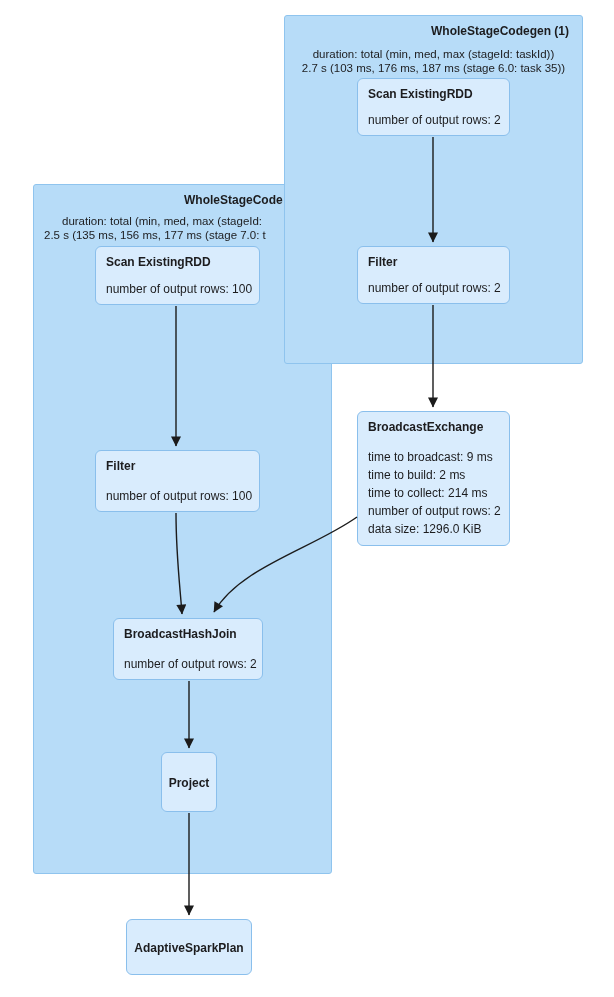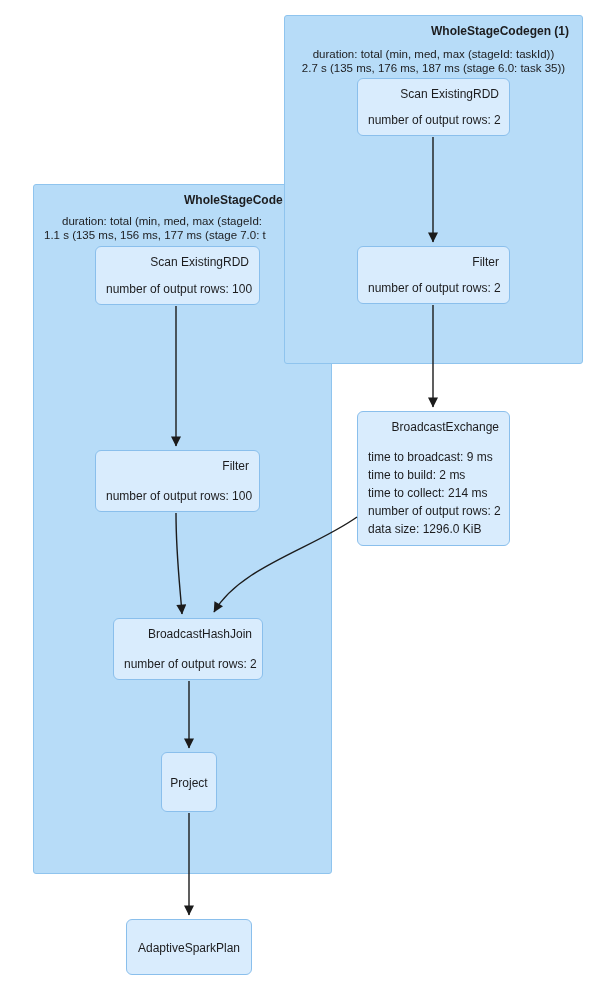--- a/index.html
+++ b/index.html
@@ -51,21 +51,21 @@
   .node{
     position:absolute;z-index:3;
     background:var(--node-fill);
     border:1px solid var(--node-border);
     border-radius:6px;
     font-size:12px;
     padding:8px 10px 7px 10px;
     display:flex;flex-direction:column;justify-content:space-between;
     white-space:nowrap;
   }
-  .nt{font-weight:normal;text-align:right;}
+  .nt{font-weight:bold;}
   .nm{line-height:15px;}
   .metrics div{line-height:18px;}
   .n-scan1{left:357px;top:78px;width:153px;height:58px;}
   .n-filter1{left:357px;top:246px;width:153px;height:58px;}
   .n-bex{left:357px;top:411px;width:153px;height:135px;}
   .n-scan2{left:95px;top:246px;width:165px;height:59px;}
   .n-filter2{left:95px;top:450px;width:165px;height:62px;}
   .n-bhj{left:113px;top:618px;width:150px;height:62px;}
   .n-project{left:161px;top:752px;width:56px;height:60px;justify-content:center;align-items:center;}
   .n-asp{left:126px;top:919px;width:126px;height:56px;justify-content:center;align-items:center;}
@@ -79,27 +79,27 @@
   }
 </style>
 </head>
 <body>
 
 <div class="canvas">
 
   <section class="cluster cluster-left">
     <div class="cl-title">WholeStageCode</div>
     <div class="cl-dur dur1">duration: total (min, med, max (stageId:</div>
-    <div class="cl-dur dur2">1.1 s (135 ms, 156 ms, 177 ms (stage 7.0: t</div>
+    <div class="cl-dur dur2">2.5 s (135 ms, 156 ms, 177 ms (stage 7.0: t</div>
   </section>
 
   <section class="cluster cluster-right">
     <div class="cl-title">WholeStageCodegen (1)</div>
     <div class="cl-dur dur1">duration: total (min, med, max (stageId: taskId))</div>
-    <div class="cl-dur dur2">2.7 s (135 ms, 176 ms, 187 ms (stage 6.0: task 35))</div>
+    <div class="cl-dur dur2">2.7 s (103 ms, 176 ms, 187 ms (stage 6.0: task 35))</div>
   </section>
 
   <div class="node n-scan1">
     <div class="nt">Scan ExistingRDD</div>
     <div class="nm">number of output rows: 2</div>
   </div>
 
   <div class="node n-filter1">
     <div class="nt">Filter</div>
     <div class="nm">number of output rows: 2</div>

